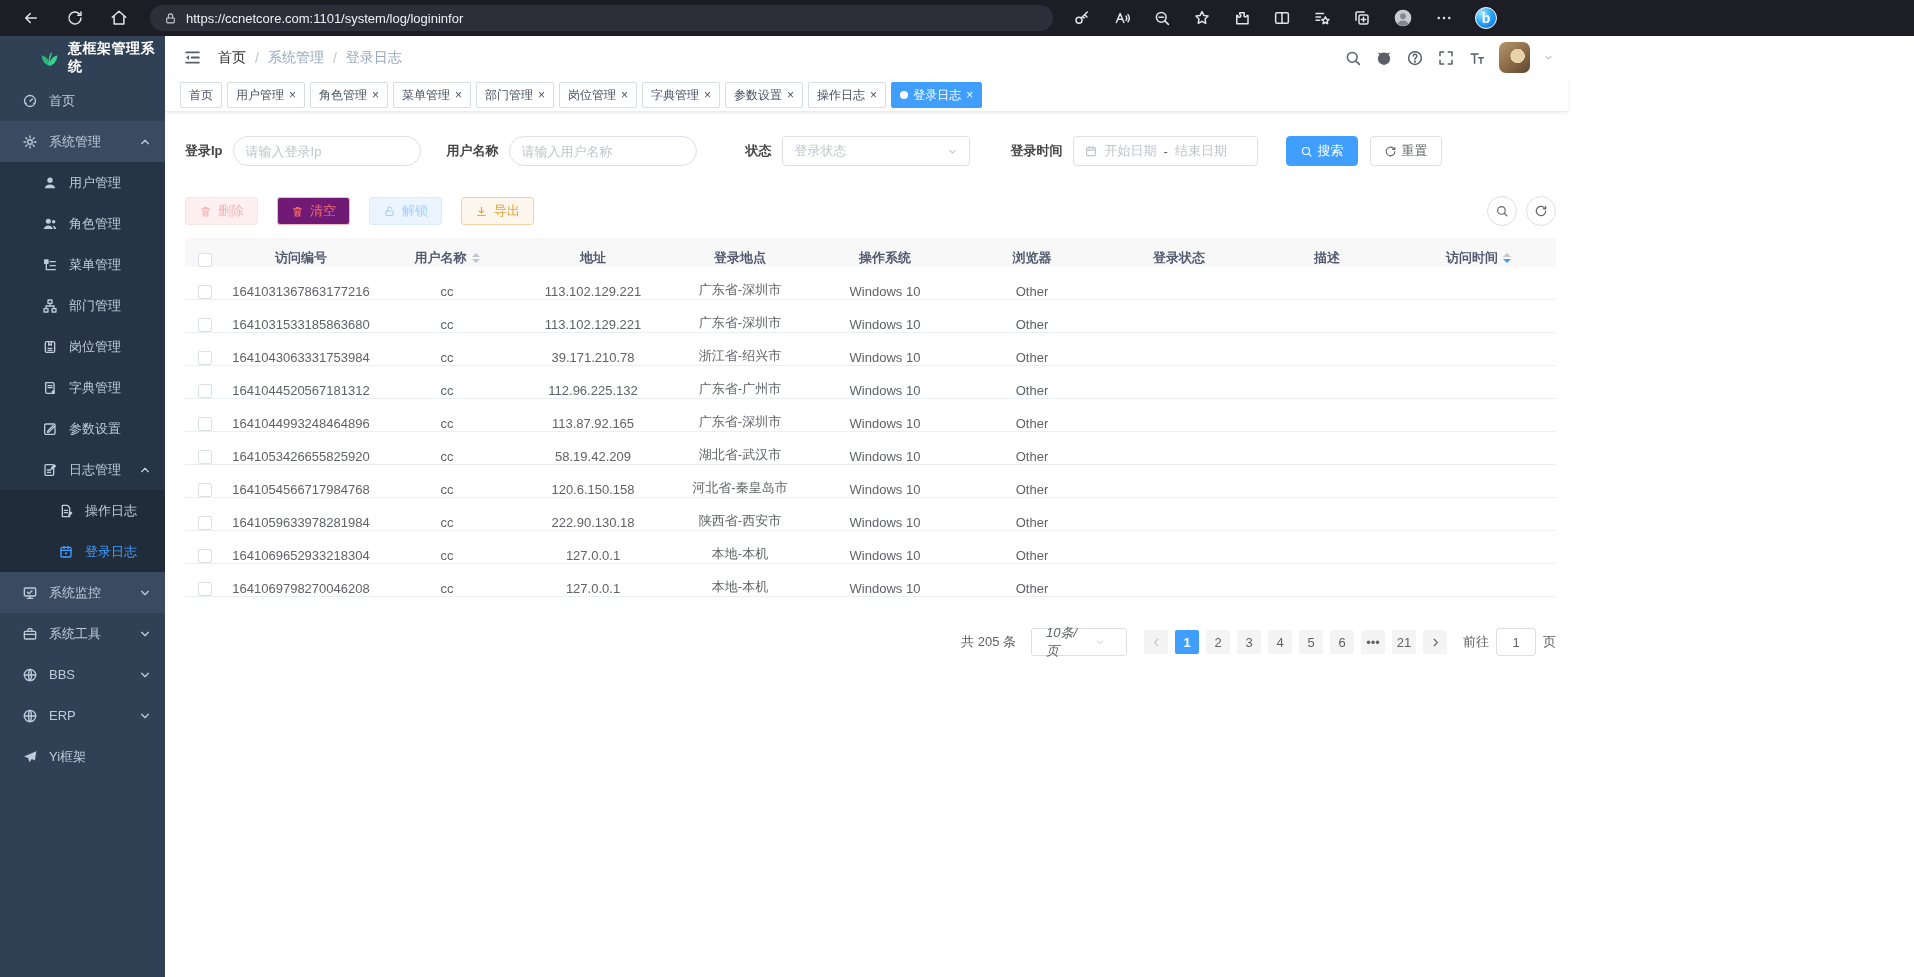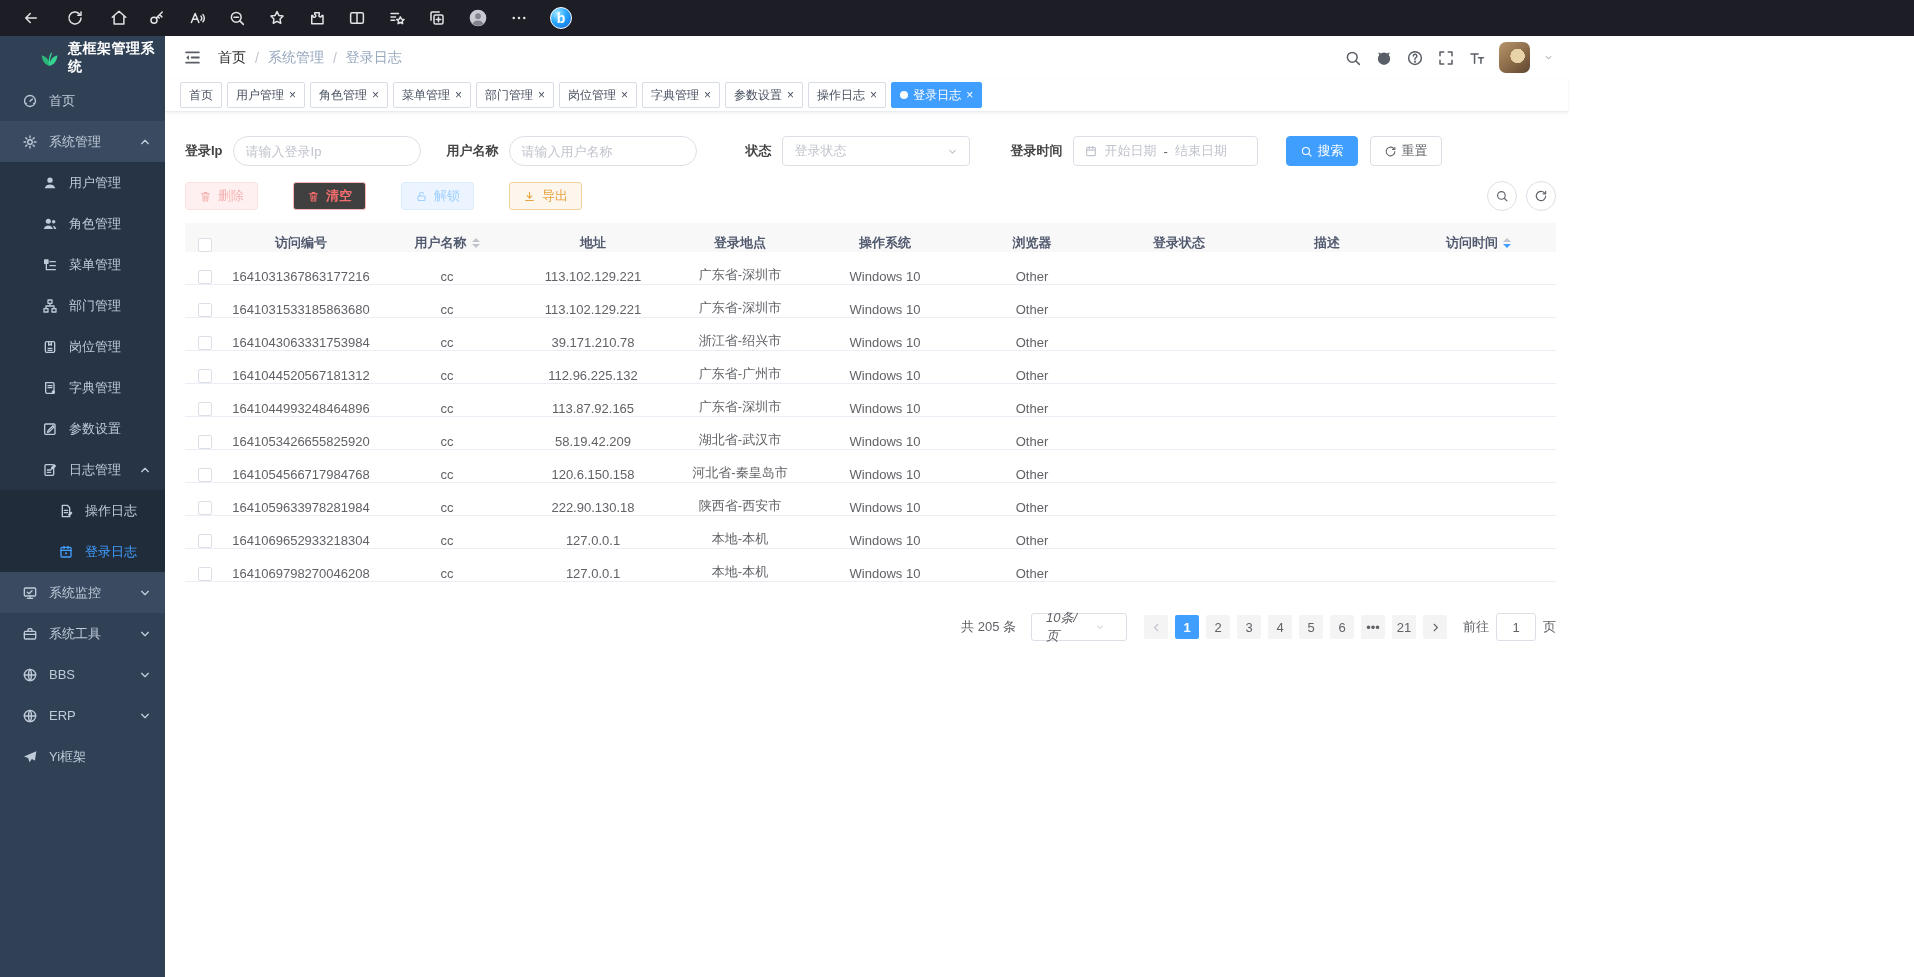--- a/index.html
+++ b/index.html
@@ -111,29 +111,29 @@
   .fdate .sep { color:#606266; }
   .btn {
     height:30px; border-radius:4px; display:inline-flex; align-items:center;
     justify-content:center; gap:5px; font-size:13px; padding:0 13px; cursor:pointer;
     border:1px solid #dcdfe6; background:#fff; color:#606266; white-space:nowrap;
   }
   .btn .icon { width:13px; height:13px; }
   .btn.primary { background:#409eff; border-color:#409eff; color:#fff; }
 
   
-  .toolbar { margin-top:15px; display:flex; align-items:center;gap:16px; }
+  .toolbar { margin-top:30px; display:flex; align-items:center; }
   .tbtn {
     height:28px; border-radius:3px; display:inline-flex; align-items:center; gap:6px;
     font-size:13px; padding:0 13px; cursor:pointer; border:1px solid transparent; white-space:nowrap;
   }
   .tbtn .icon { width:13px; height:13px; }
   .tbtn + .tbtn { margin-left:19px; }
   .tbtn.del    { background:#fef0f0; border-color:#fde2e2; color:#f4b3b3; }
-  .tbtn.clear  { background:#404040; border-color:#f9b7b7; color:#f56c6c; font-weight:bold; }
+  .tbtn.clear  { background:#701a75; border-color:#f9b7b7; color:#f56c6c; font-weight:normal; }
   .tbtn.unlock { background:#ecf5ff; border-color:#d9ecff; color:#a0cfff; }
   .tbtn.export { background:#fdf6ec; border-color:#f3d19e; color:#e6a23c; }
   .mini-group { margin-left:auto; display:flex; gap:9px; }
   .mini {
     width:30px; height:30px; border:1px solid #dcdfe6; border-radius:50%; background:#fff;
     display:flex; align-items:center; justify-content:center; cursor:pointer; color:#5f6368;
   }
   .mini .icon { width:14px; height:14px; }
 
   
@@ -189,20 +189,29 @@
     <span class="icon bicon">
         <svg viewBox="0 0 24 24" fill="none" stroke="currentColor" stroke-width="2" stroke-linecap="round" stroke-linejoin="round">
           <path d="M20 12a8 8 0 1 1-2.34-5.66M20 4v4.3h-4.3"></path>
         </svg>
       </span>
     <span class="icon bicon">
         <svg viewBox="0 0 24 24" fill="none" stroke="currentColor" stroke-width="2" stroke-linecap="round" stroke-linejoin="round">
           <path d="M3 11l9-8 9 8M5.5 9.5V20h13V9.5"></path>
         </svg>
       </span>
+  </div>
+  <div class="url-pill">
+    <span class="icon bicon">
+        <svg viewBox="0 0 24 24" fill="none" stroke="currentColor" stroke-width="2" stroke-linecap="round" stroke-linejoin="round">
+          <rect x="5" y="11" width="14" height="9" rx="1.5"></rect>
+          <path d="M8 11V7.5a4 4 0 0 1 8 0V11"></path>
+        </svg>
+      </span>
+    <span>https://ccnetcore.com:1101/system/log/logininfor</span>
   </div>
   <div class="bactions">
     <span class="icon bicon">
         <svg viewBox="0 0 24 24" fill="none" stroke="currentColor" stroke-width="2" stroke-linecap="round" stroke-linejoin="round">
           <circle cx="8" cy="15" r="4"></circle>
           <path d="M11 12l8-8M15.5 7.5l3 3M13 10l2 2"></path>
         </svg>
       </span>
     <span class="icon bicon">
         <svg viewBox="0 0 24 24" fill="none" stroke="currentColor" stroke-width="2" stroke-linecap="round" stroke-linejoin="round">

